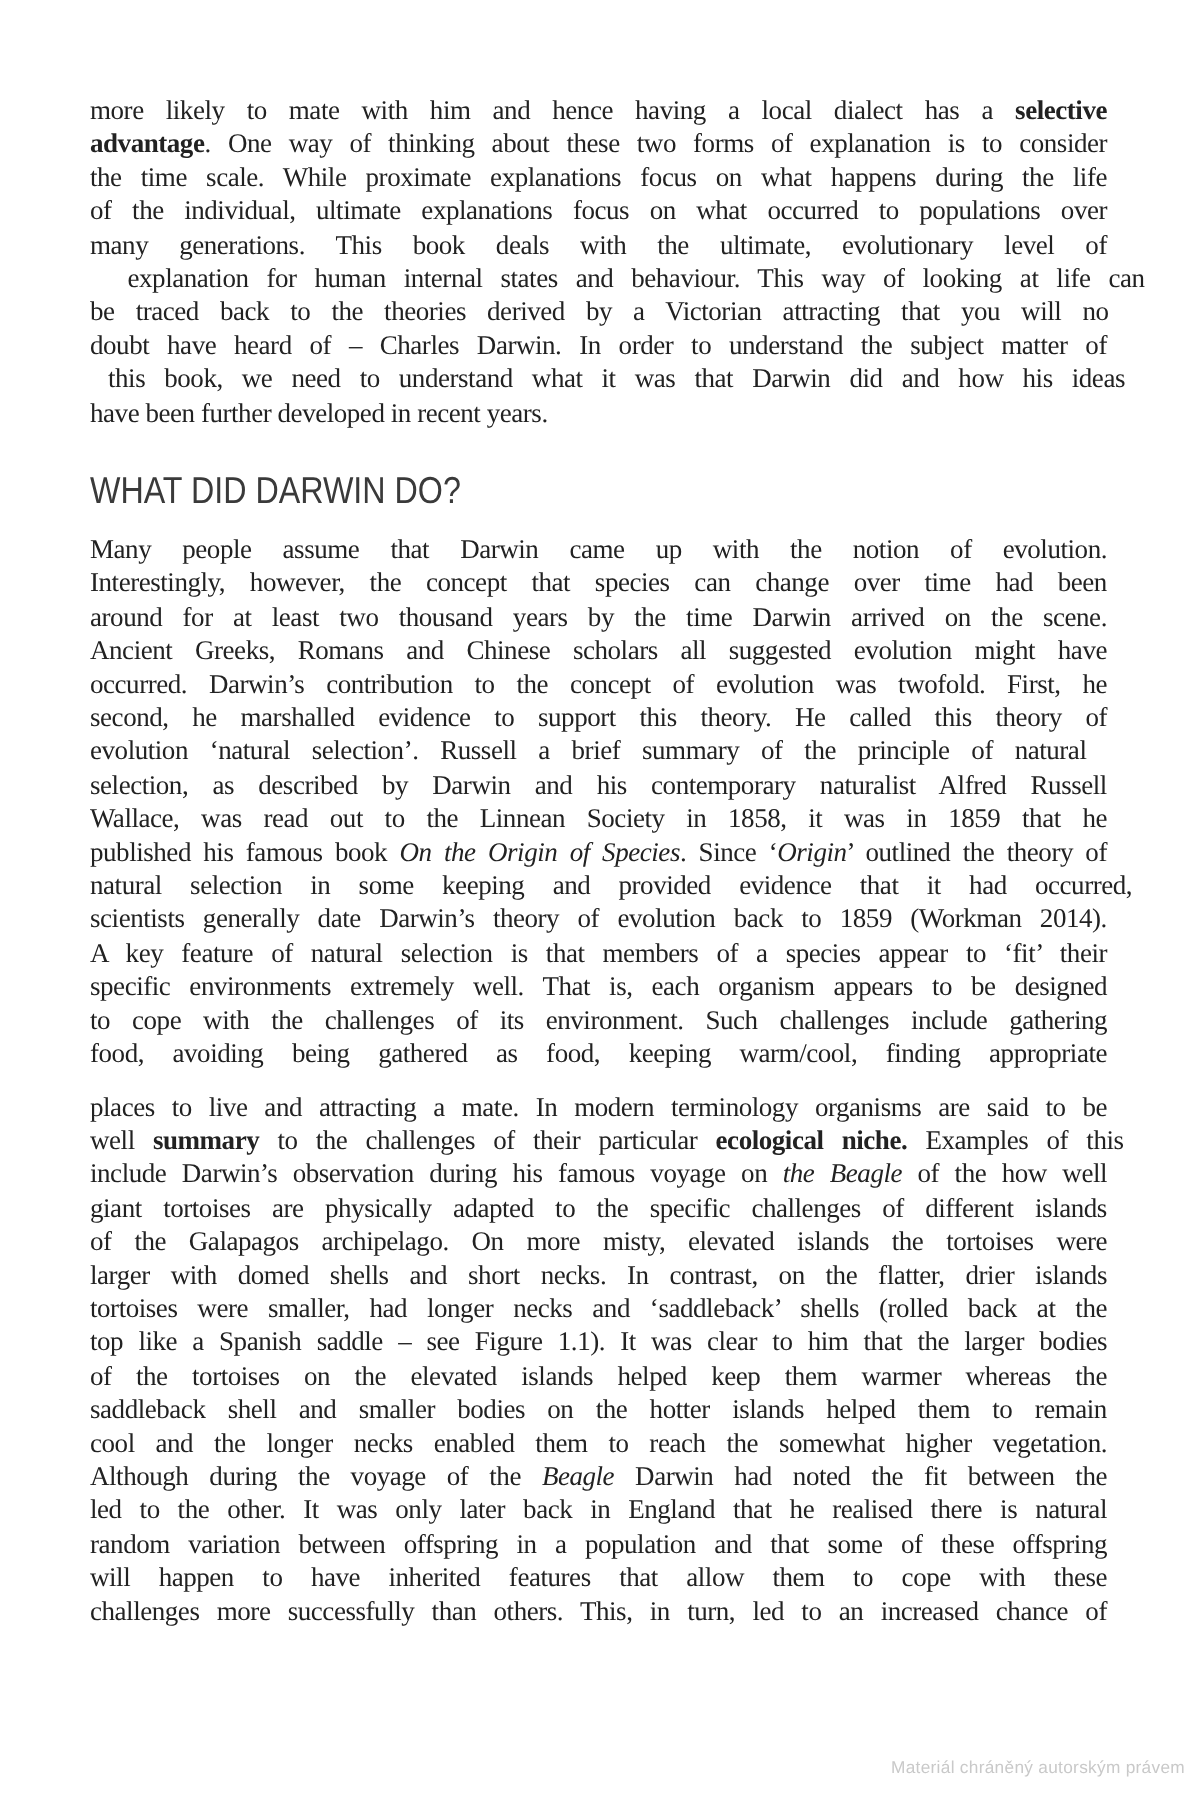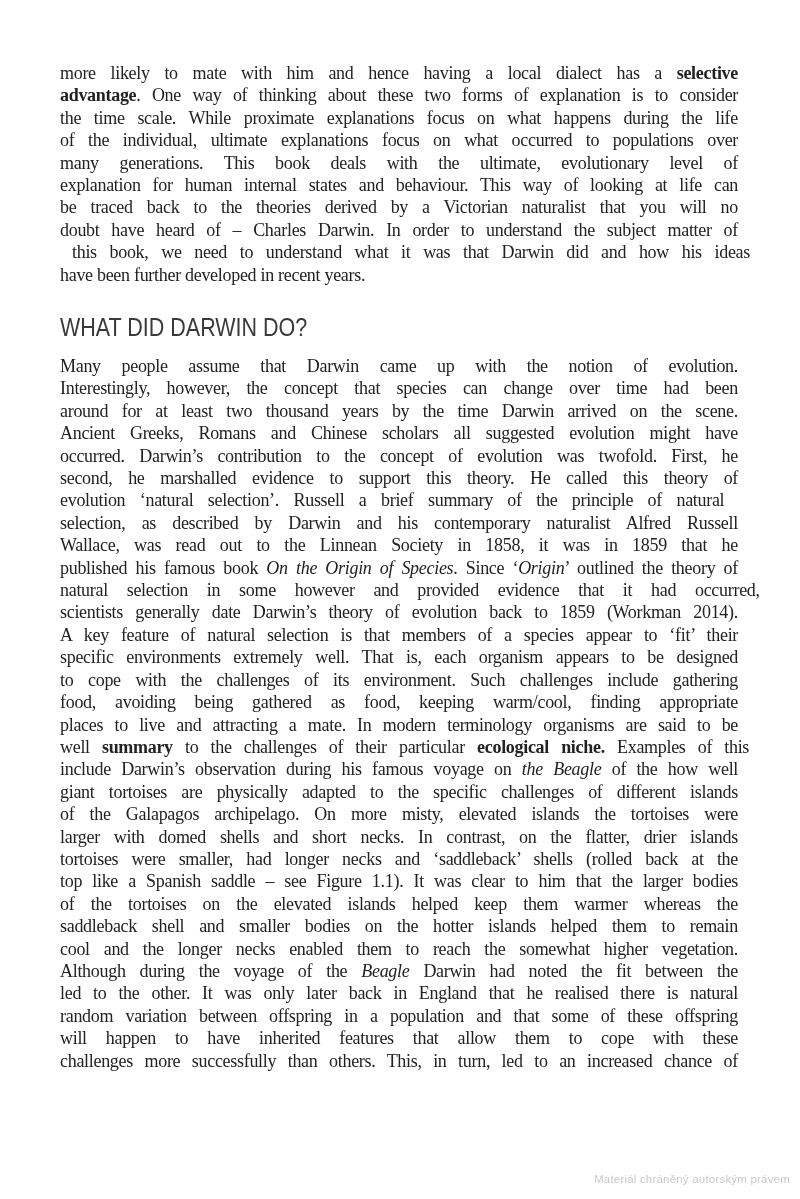--- a/index.html
+++ b/index.html
@@ -58,45 +58,45 @@
 </head>
 <body>
 
 <div class="page">
   <div class="para para-1">
       <div class="line" style="word-spacing: 10.52px;"><span><span>more likely to mate with him and hence having a local dialect has a </span><span class="b">selective</span></span></div>
       <div class="line" style="word-spacing: 7.21px;"><span><span class="b">advantage</span><span>. One way of thinking about these two forms of explanation is to consider</span></span></div>
       <div class="line" style="word-spacing: 8.55px;"><span><span>the time scale. While proximate explanations focus on what happens during the life</span></span></div>
       <div class="line" style="word-spacing: 9.46px;"><span><span>of the individual, ultimate explanations focus on what occurred to populations over</span></span></div>
       <div class="line" style="word-spacing: 16.46px;"><span><span>many generations. This book deals with the ultimate, evolutionary level of</span></span></div>
-      <div class="line" style="word-spacing: 7.75px;"><span><span>explanation for human internal states and behaviour. This way of looking at life can</span></span></div>
-      <div class="line" style="word-spacing: 9.85px;"><span><span>be traced back to the theories derived by a Victorian naturalist that you will no</span></span></div>
+      <div class="line" style="word-spacing: 7.75px; margin-left: 25px;"><span><span>explanation for human internal states and behaviour. This way of looking at life can</span></span></div>
+      <div class="line" style="word-spacing: 9.85px;"><span><span>be traced back to the theories derived by a Victorian attracting that you will no</span></span></div>
       <div class="line" style="word-spacing: 7.66px;"><span><span>doubt have heard of – Charles Darwin. In order to understand the subject matter of</span></span></div>
       <div class="line" style="word-spacing: 8.5px; margin-left: 12px;"><span><span>this book, we need to understand what it was that Darwin did and how his ideas</span></span></div>
       <div class="line"><span><span>have been further developed in recent years.</span></span></div>
     </div>
   <h1 class="heading">WHAT DID DARWIN DO?</h1>
   <div class="para para-2">
       <div class="line" style="word-spacing: 16.5px;"><span><span>Many people assume that Darwin came up with the notion of evolution.</span></span></div>
       <div class="line" style="word-spacing: 12.27px;"><span><span>Interestingly, however, the concept that species can change over time had been</span></span></div>
       <div class="line" style="word-spacing: 9.31px;"><span><span>around for at least two thousand years by the time Darwin arrived on the scene.</span></span></div>
       <div class="line" style="word-spacing: 10.9px;"><span><span>Ancient Greeks, Romans and Chinese scholars all suggested evolution might have</span></span></div>
       <div class="line" style="word-spacing: 10.34px;"><span><span>occurred. Darwin’s contribution to the concept of evolution was twofold. First, he</span></span></div>
       <div class="line" style="word-spacing: 11.59px;"><span><span>second, he marshalled evidence to support this theory. He called this theory of</span></span></div>
       <div class="line" style="word-spacing: 10.28px;"><span><span>evolution ‘natural selection’. Russell a brief summary of the principle of natural</span></span></div>
       <div class="line" style="word-spacing: 11.96px;"><span><span>selection, as described by Darwin and his contemporary naturalist Alfred Russell</span></span></div>
       <div class="line" style="word-spacing: 10.26px;"><span><span>Wallace, was read out to the Linnean Society in 1858, it was in 1859 that he</span></span></div>
       <div class="line" style="word-spacing: 4.04px;"><span><span>published his famous book </span><span class="i">On the Origin of Species</span><span>. Since ‘</span><span class="i">Origin</span><span>’ outlined the theory of</span></span></div>
-      <div class="line" style="word-spacing: 14.64px;"><span><span>natural selection in some however and provided evidence that it had occurred,</span></span></div>
+      <div class="line" style="word-spacing: 14.64px;"><span><span>natural selection in some keeping and provided evidence that it had occurred,</span></span></div>
       <div class="line" style="word-spacing: 8.04px;"><span><span>scientists generally date Darwin’s theory of evolution back to 1859 (Workman 2014).</span></span></div>
       <div class="line" style="word-spacing: 7.84px;"><span><span>A key feature of natural selection is that members of a species appear to ‘fit’ their</span></span></div>
       <div class="line" style="word-spacing: 8.48px;"><span><span>specific environments extremely well. That is, each organism appears to be designed</span></span></div>
       <div class="line" style="word-spacing: 10.41px;"><span><span>to cope with the challenges of its environment. Such challenges include gathering</span></span></div>
       <div class="line" style="word-spacing: 14.81px;"><span><span>food, avoiding being gathered as food, keeping warm/cool, finding appropriate</span></span></div>
-      <div class="line" style="word-spacing: 7.09px;"><span><span>places to live and attracting a mate. In modern terminology organisms are said to be</span></span></div>
+      <div class="line" style="word-spacing: 7.09px; margin-top: 13px;"><span><span>places to live and attracting a mate. In modern terminology organisms are said to be</span></span></div>
       <div class="line" style="word-spacing: 7.93px;"><span><span>well </span><span class="b">summary</span><span> to the challenges of their particular </span><span class="b">ecological niche.</span><span> Examples of this</span></span></div>
       <div class="line" style="word-spacing: 6.12px;"><span><span>include Darwin’s observation during his famous voyage on </span><span class="i">the Beagle</span><span> of the how well</span></span></div>
       <div class="line" style="word-spacing: 10.07px;"><span><span>giant tortoises are physically adapted to the specific challenges of different islands</span></span></div>
       <div class="line" style="word-spacing: 10.99px;"><span><span>of the Galapagos archipelago. On more misty, elevated islands the tortoises were</span></span></div>
       <div class="line" style="word-spacing: 9.72px;"><span><span>larger with domed shells and short necks. In contrast, on the flatter, drier islands</span></span></div>
       <div class="line" style="word-spacing: 9.08px;"><span><span>tortoises were smaller, had longer necks and ‘saddleback’ shells (rolled back at the</span></span></div>
       <div class="line" style="word-spacing: 5.95px;"><span><span>top like a Spanish saddle – see Figure 1.1). It was clear to him that the larger bodies</span></span></div>
       <div class="line" style="word-spacing: 12.08px;"><span><span>of the tortoises on the elevated islands helped keep them warmer whereas the</span></span></div>
       <div class="line" style="word-spacing: 10.65px;"><span><span>saddleback shell and smaller bodies on the hotter islands helped them to remain</span></span></div>
       <div class="line" style="word-spacing: 9.7px;"><span><span>cool and the longer necks enabled them to reach the somewhat higher vegetation.</span></span></div>

